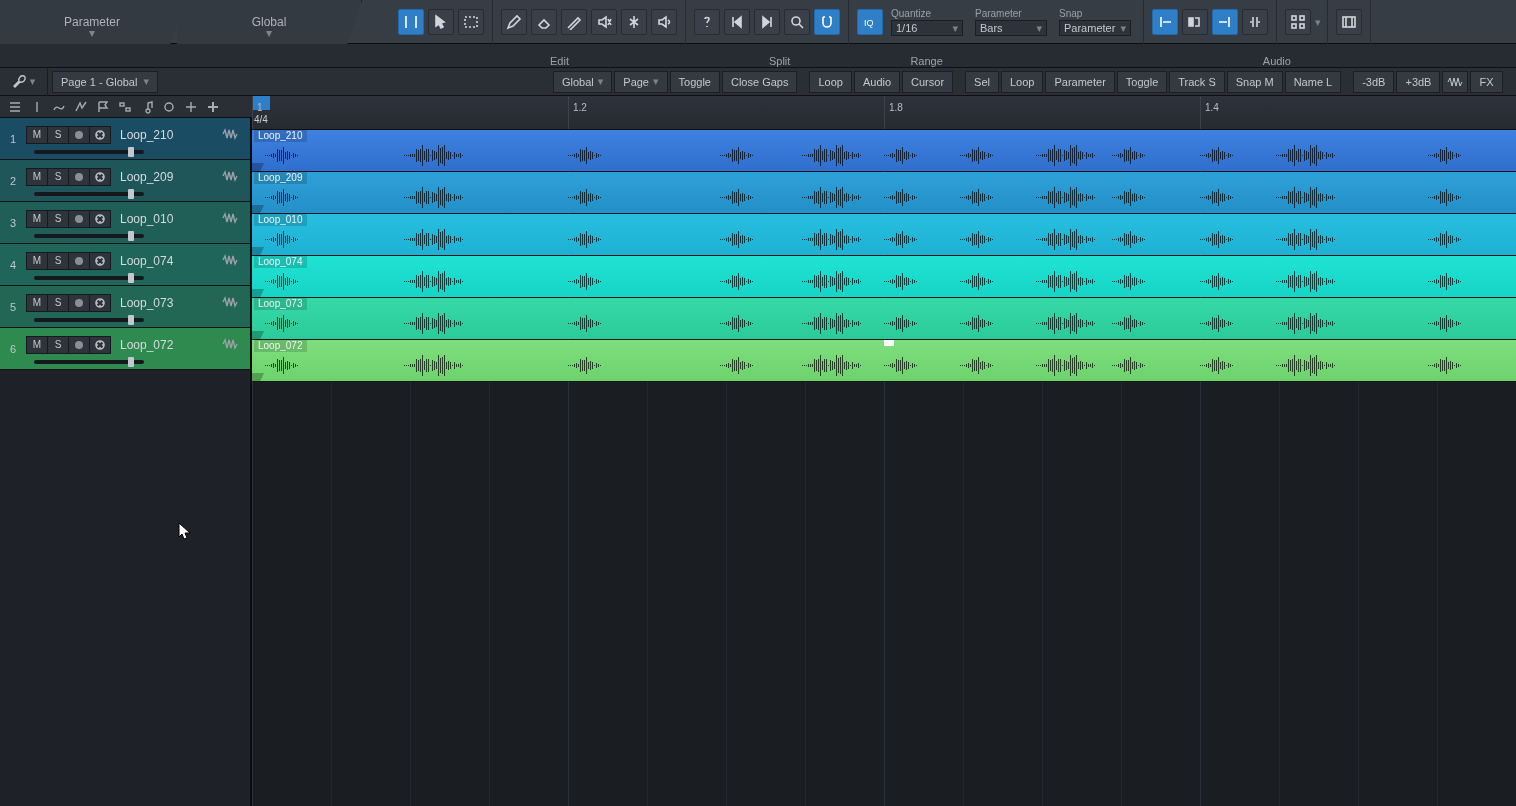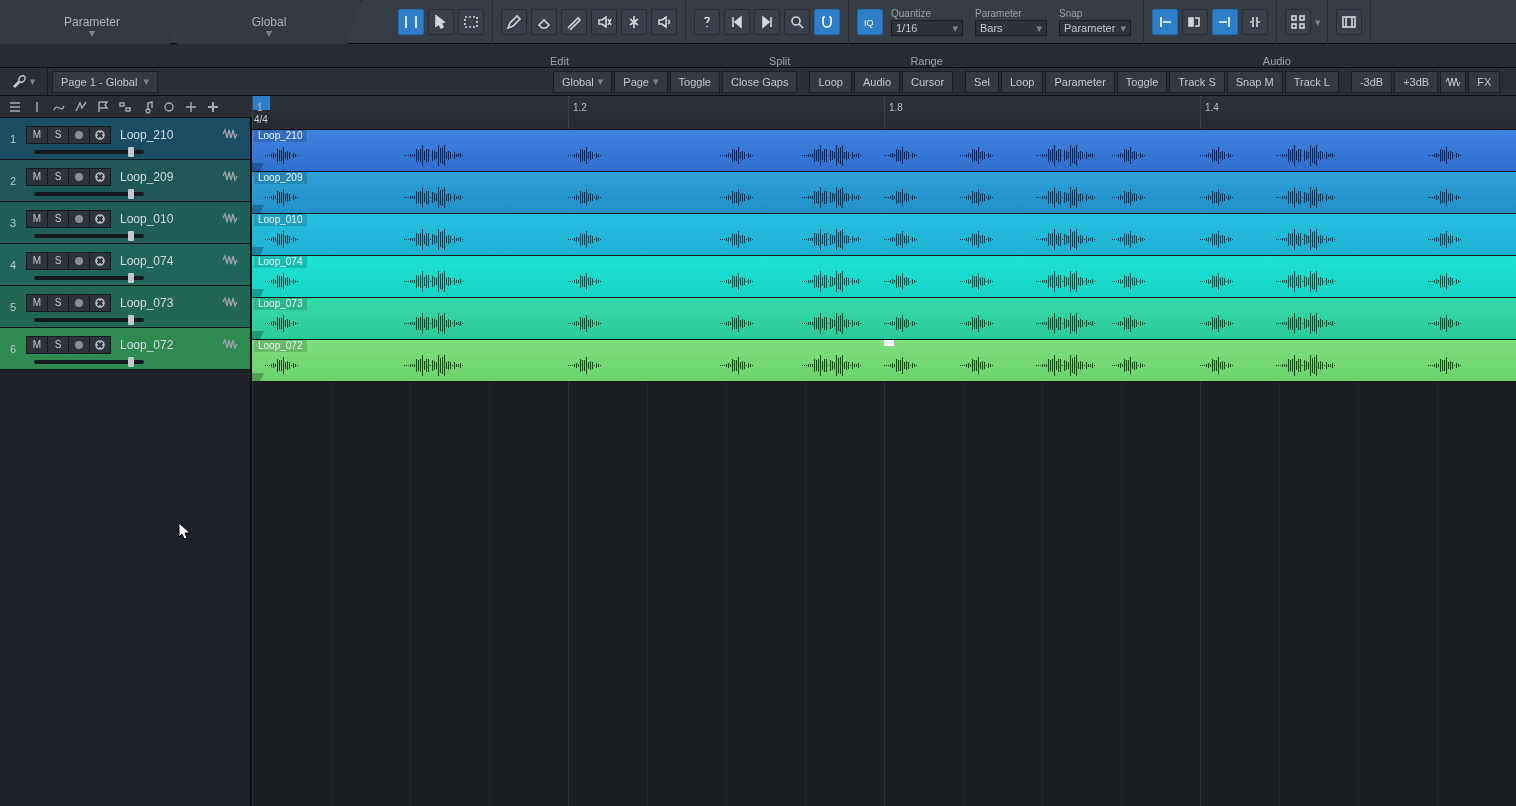--- a/index.html
+++ b/index.html
@@ -400,21 +400,21 @@
   <div class="act-btn">
       <span>Toggle</span>
     </div>
   <div class="act-btn">
       <span>Track S</span>
     </div>
   <div class="act-btn">
       <span>Snap M</span>
     </div>
   <div class="act-btn">
-      <span>Track L</span>
+      <span>Name L</span>
     </div>
   <div class="act-gap"></div>
   <div class="act-btn">
       <span>-3dB</span>
     </div>
   <div class="act-btn">
       <span>+3dB</span>
     </div>
   <div class="act-btn" style="padding:0 4px">
       <svg width="16" height="12" viewBox="0 0 16 12" stroke="#c5c9cf" fill="none">

